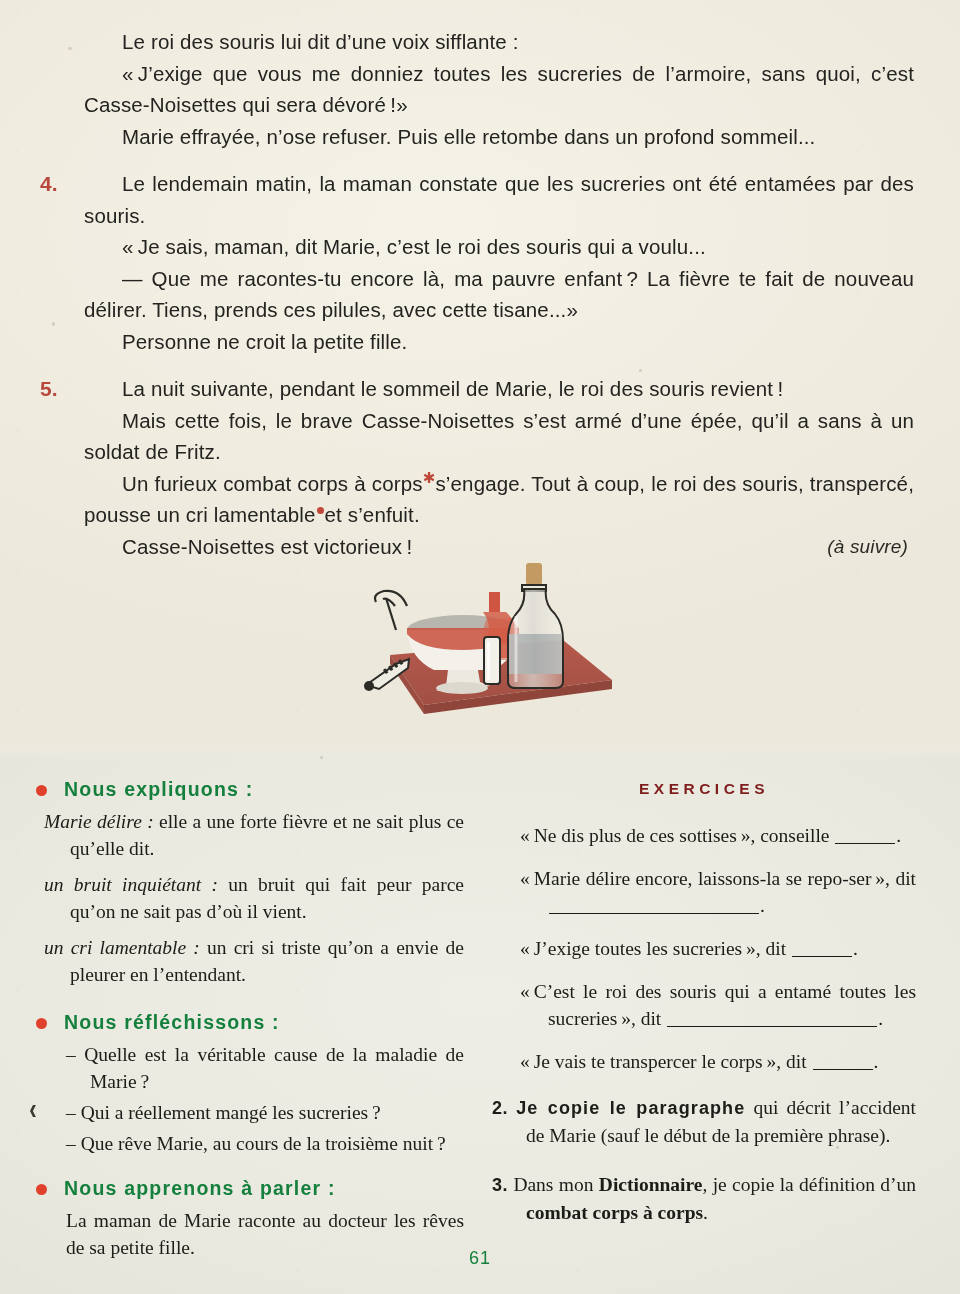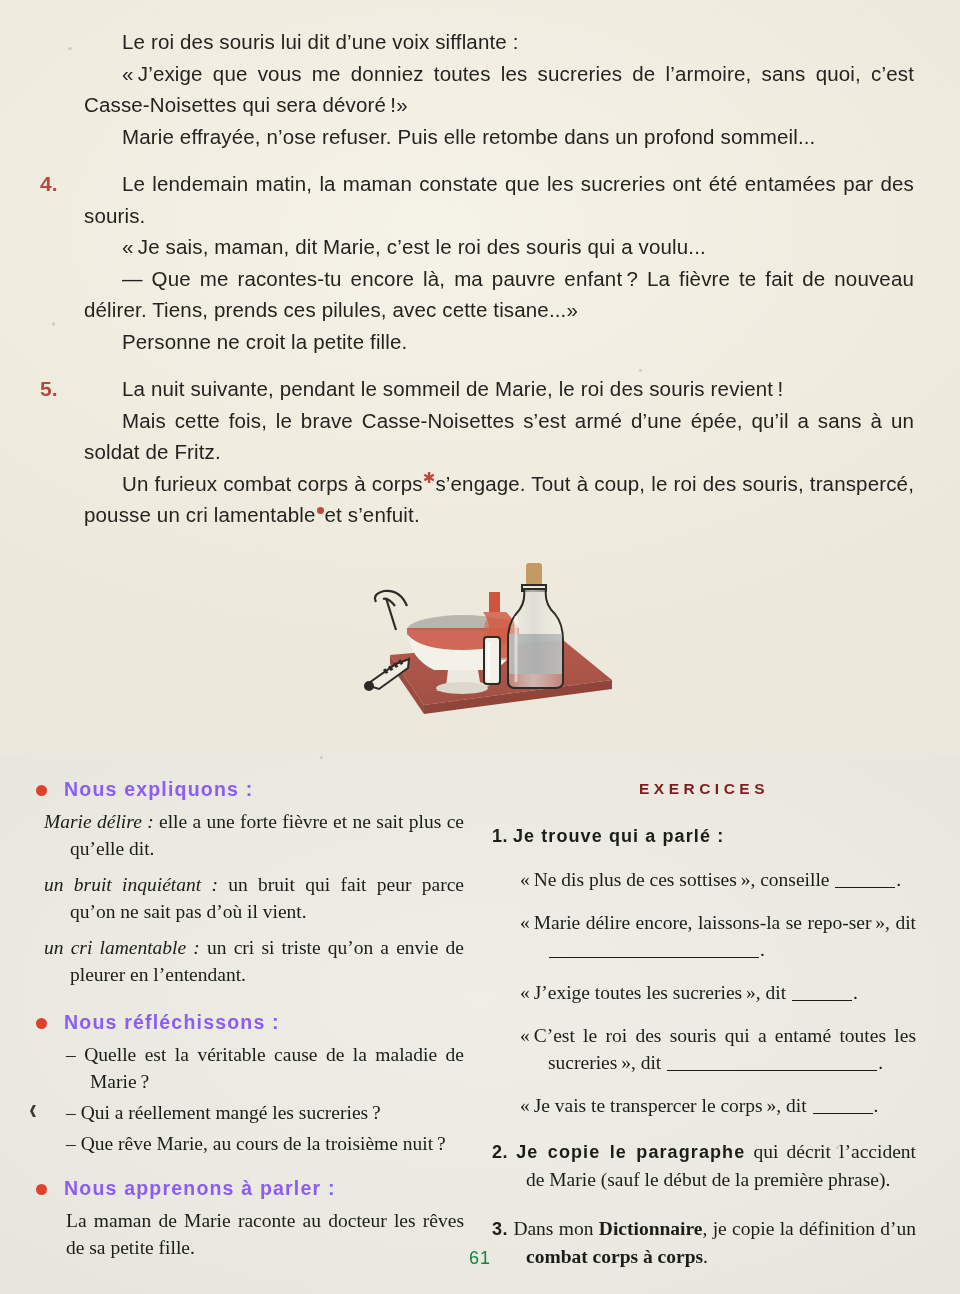--- a/index.html
+++ b/index.html
@@ -137,21 +137,21 @@
     left: 492px;
     top: 0;
     width: 424px;
   }
 
   .section-head {
     font-family: "Liberation Sans", sans-serif;
     font-weight: 700;
     font-size: 19.5px;
     letter-spacing: 1.2px;
-    color: #8b5cf6;
+    color: #15803d;
     margin: 0 0 7px 0;
     padding-left: 30px;
     position: relative;
     white-space: nowrap;
   }
   .section-head .bullet {
     position: absolute;
     left: 2px;
     top: 7px;
     width: 11px;
@@ -292,20 +292,24 @@
 
     <div style="height:16px"></div>
 
     <p>
       <span class="num">5.</span>
       <span>La nuit suivante, pendant le sommeil de Marie, le roi des souris revient !</span>
     </p>
     <p>Mais cette fois, le brave Casse-Noisettes s’est armé d’une épée, qu’il a sans à un soldat de Fritz.</p>
     <p>
       <span>Un furieux combat corps à corps</span><span class="sup-star">✱</span><span>s’engage. Tout à coup, le roi des souris, transpercé, pousse un cri lamentable</span><span class="sup-dot"></span><span>et s’enfuit.</span>
+    </p>
+    <p class="victorious-row">
+      <span>Casse-Noisettes est victorieux !</span>
+      <span class="asuivre">(à suivre)</span>
     </p>
   </div>
 
   <div class="illus">
     <svg viewBox="0 0 270 165" width="270" height="165">
       <defs>
         <linearGradient id="trayTop" x1="0" y1="0" x2="0" y2="1">
           <stop offset="0%" stop-color="#b4594c"></stop>
           <stop offset="100%" stop-color="#a25044"></stop>
         </linearGradient>
@@ -428,24 +432,20 @@
       <div class="serif">
         <p class="para">La maman de Marie raconte au docteur les rêves de sa petite fille.</p>
       </div>
     </div>
 
     <div class="col-right">
 
       <div class="exercices-title">EXERCICES</div>
 
       <div class="serif">
-        <p class="ex">
-          <span class="exnum">1.</span>
-          <span class="exlead">Je trouve qui a parlé :</span>
-        </p>
 
         <div class="quotes">
           <p class="quote">
             <span>« Ne dis plus de ces sottises », conseille</span>
             <span class="blank-s"></span><span>.</span>
           </p>
           <p class="quote">
             <span>« Marie délire encore, laissons-la se repo-ser », dit</span>
             <span class="blank-l"></span><span>.</span>
           </p>

